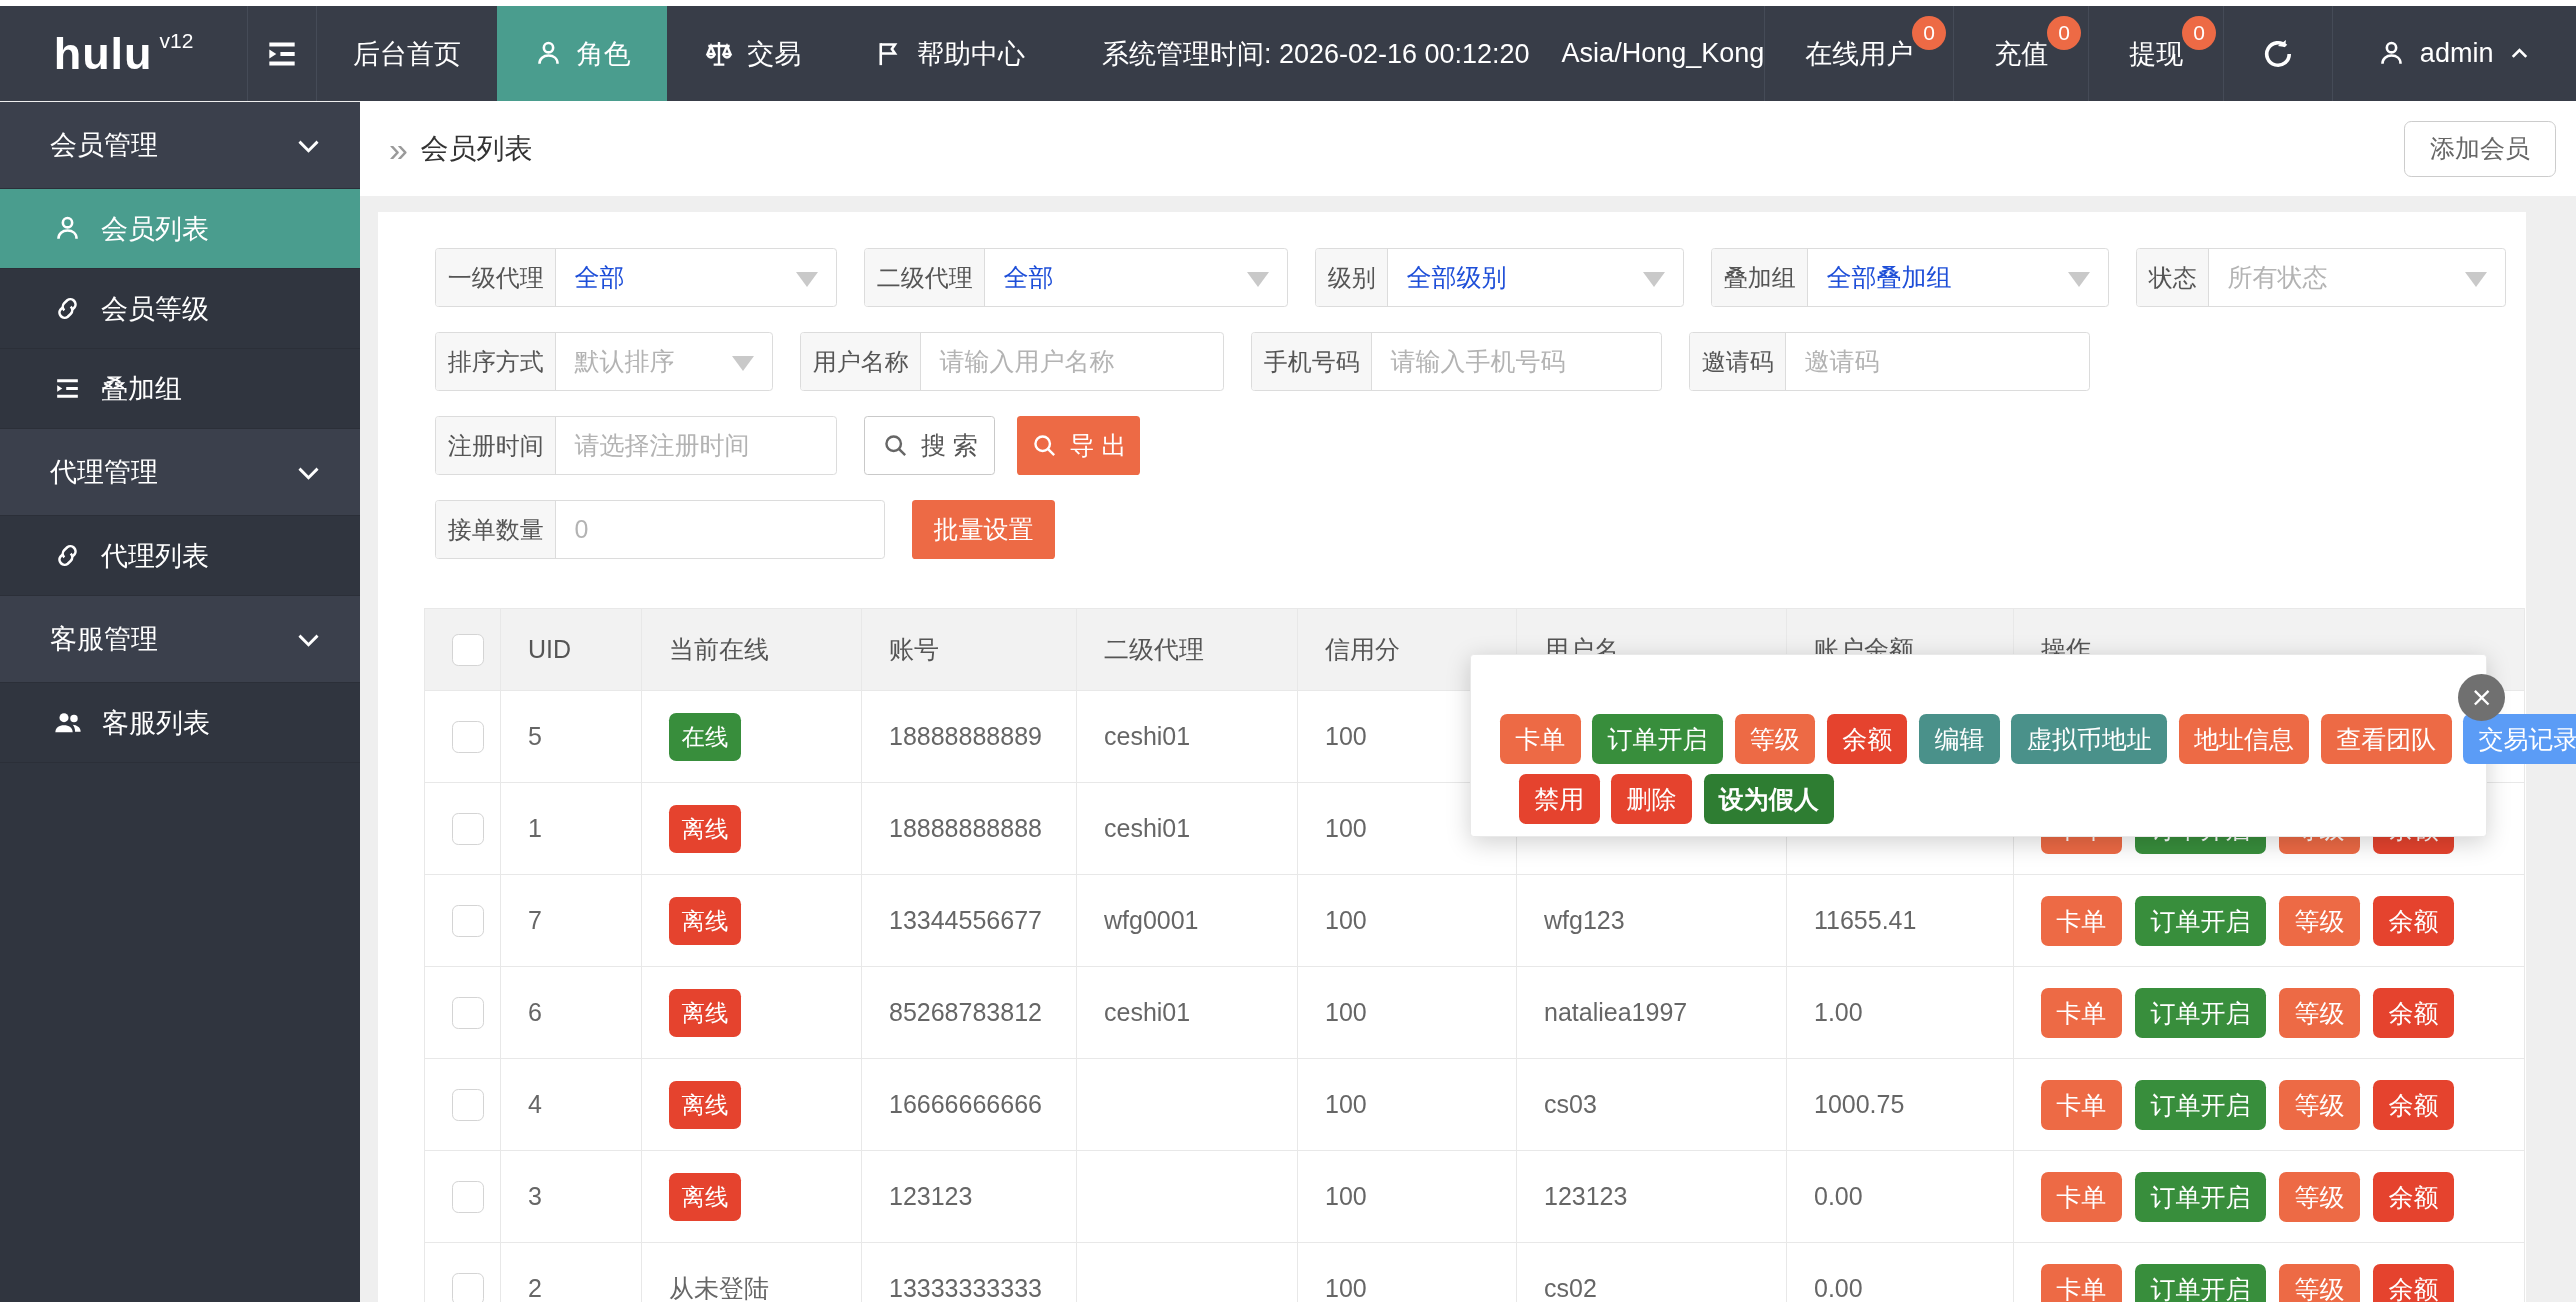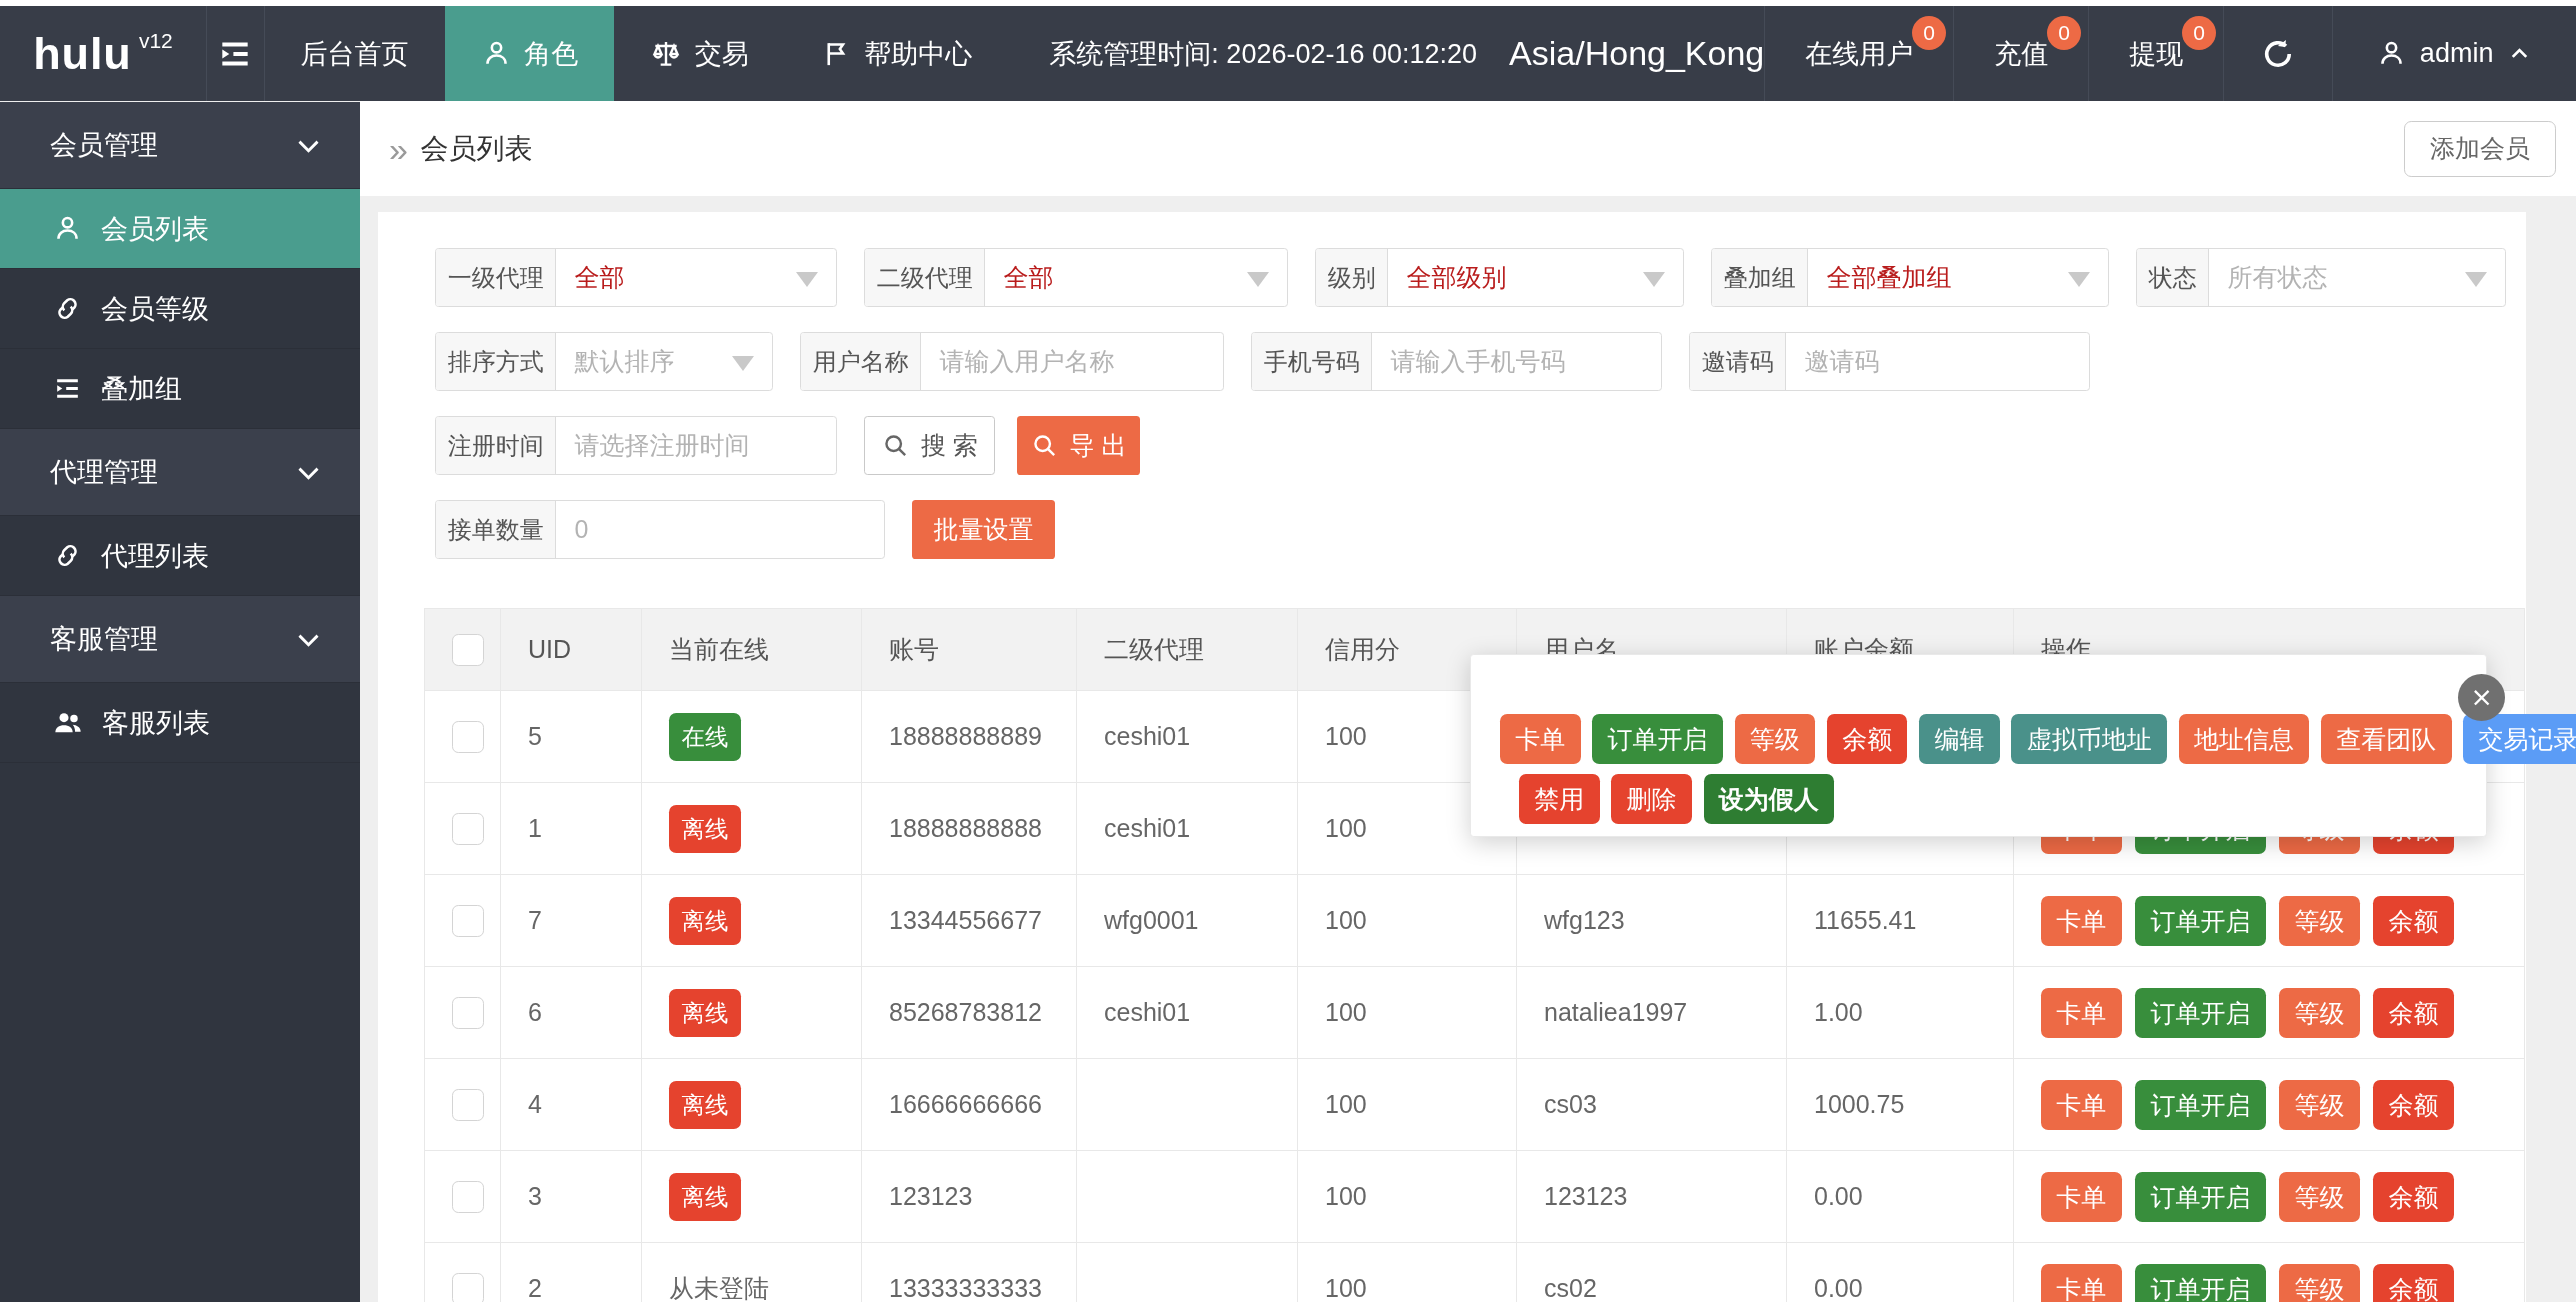--- a/index.html
+++ b/index.html
@@ -9,21 +9,21 @@
 
   
   .nav{display:flex;height:95px;background:#383d48;color:#fff;align-items:stretch}
   .nav-logo{width:360px;display:flex;align-items:center;justify-content:center;border-right:0.9px solid #454b57}
   .logo-text{font-size:45px;font-weight:bold;letter-spacing:0.9px}
   .logo-sup{font-size:21px;margin-left:7.2px;transform:translateY(-13.5px)}
   .nav-burger{width:99px;display:flex;align-items:center;justify-content:center;border-right:0.9px solid #454b57;cursor:pointer}
   .nav-tab{display:flex;align-items:center;gap:12.6px;padding:0 36px;font-size:27px;cursor:pointer;white-space:nowrap}
   .nav-tab.active{background:#4a9d8e}
   .nav-clock{display:flex;align-items:center;font-size:27px;margin-left:41px;white-space:nowrap}
-  .nav-tz{display:flex;align-items:center;font-size:34px;margin-left:32px;white-space:nowrap}
+  .nav-tz{display:flex;align-items:center;font-size:27px;margin-left:32px;white-space:nowrap}
   .nav-spacer{flex:1}
   .nav-quick{position:relative;display:flex;align-items:center;padding:17px 40px;font-size:27px;
              border-left:0.9px solid #454b57;cursor:pointer;white-space:nowrap}
   .badge{position:absolute;top:10px;right:7.2px;min-width:34px;height:34px;border-radius:50%;
          background:#ed6a45;color:#fff;font-size:21px;display:flex;align-items:center;justify-content:center}
   .nav-refresh{display:flex;align-items:center;padding:0 36px;border-left:0.9px solid #454b57;cursor:pointer}
   .nav-admin{display:flex;align-items:center;gap:12.6px;padding:0 43px;font-size:27px;border-left:0.9px solid #454b57;cursor:pointer}
 
   
   .sidebar{position:absolute;left:0;top:102px;bottom:0;width:360px;background:#30353f}
@@ -42,21 +42,21 @@
   .add-btn{margin-left:auto;height:56px;padding:0 25px;background:#fff;border:0.9px solid #ccc;border-radius:7.2px;
            color:#666;font-size:25px;cursor:pointer}
 
   .panel{margin:16px 50px 0 18px;background:#fff;height:1261px;padding-top:36px;box-sizing:border-box}
 
   
   .frow{display:flex;gap:27px;margin:0 0 25px 57px;align-items:center}
   .fgroup{display:flex;height:59px;border:0.9px solid #dcdcdc;border-radius:3.6px;background:#fff;box-sizing:border-box;overflow:hidden}
   .flabel{background:#f7f7f7;border-right:0.9px solid #dcdcdc;display:flex;align-items:center;
           padding:0 11.7px;color:#555;font-size:24px;white-space:nowrap;flex:0 0 auto}
-  .fvalue{flex:1;position:relative;display:flex;align-items:center;padding:0 50px 0 18px;font-size:25px;color:#b91c1c;cursor:pointer;white-space:nowrap;overflow:hidden}
+  .fvalue{flex:1;position:relative;display:flex;align-items:center;padding:0 50px 0 18px;font-size:25px;color:#1d4ed8;cursor:pointer;white-space:nowrap;overflow:hidden}
   .fvalue.muted{color:#b3b3b3}
   .caret{position:absolute;right:18px;top:50%;margin-top:-6.3px;width:0;height:0;
          border-left:11.7px solid transparent;border-right:11.7px solid transparent;border-top:15.3px solid #c9c9c9}
   .btn{height:59px;display:flex;align-items:center;justify-content:center;gap:10.8px;border-radius:3.6px;
        font-size:25px;cursor:pointer;box-sizing:border-box;white-space:nowrap}
   .btn-plain{background:#fff;border:0.9px solid #c9c9c9;color:#555;padding:0 23.4px}
   .btn-orange{background:#ed6a45;border:none;color:#fff;padding:0 21.6px}
 
   
   table.tbl{border-collapse:collapse;table-layout:fixed;width:2101px;margin:49px 0 0 46px}

